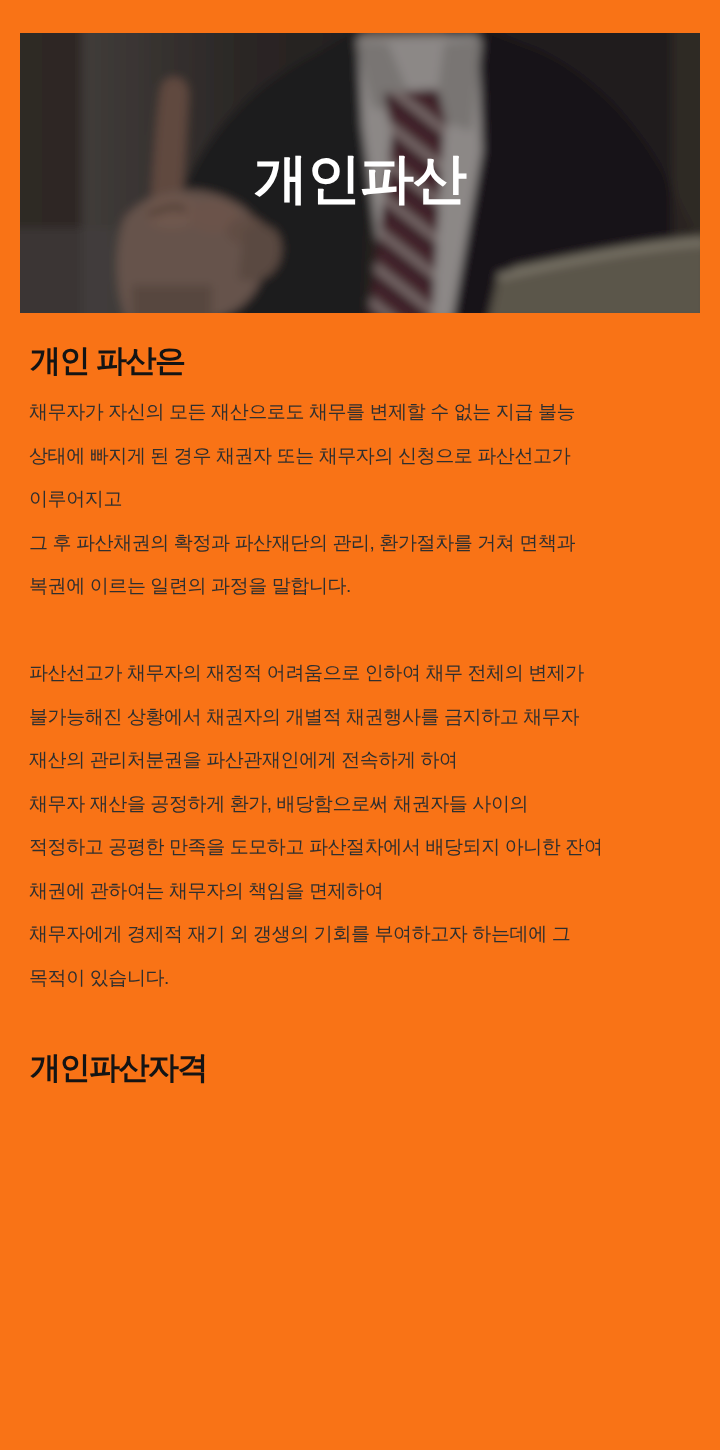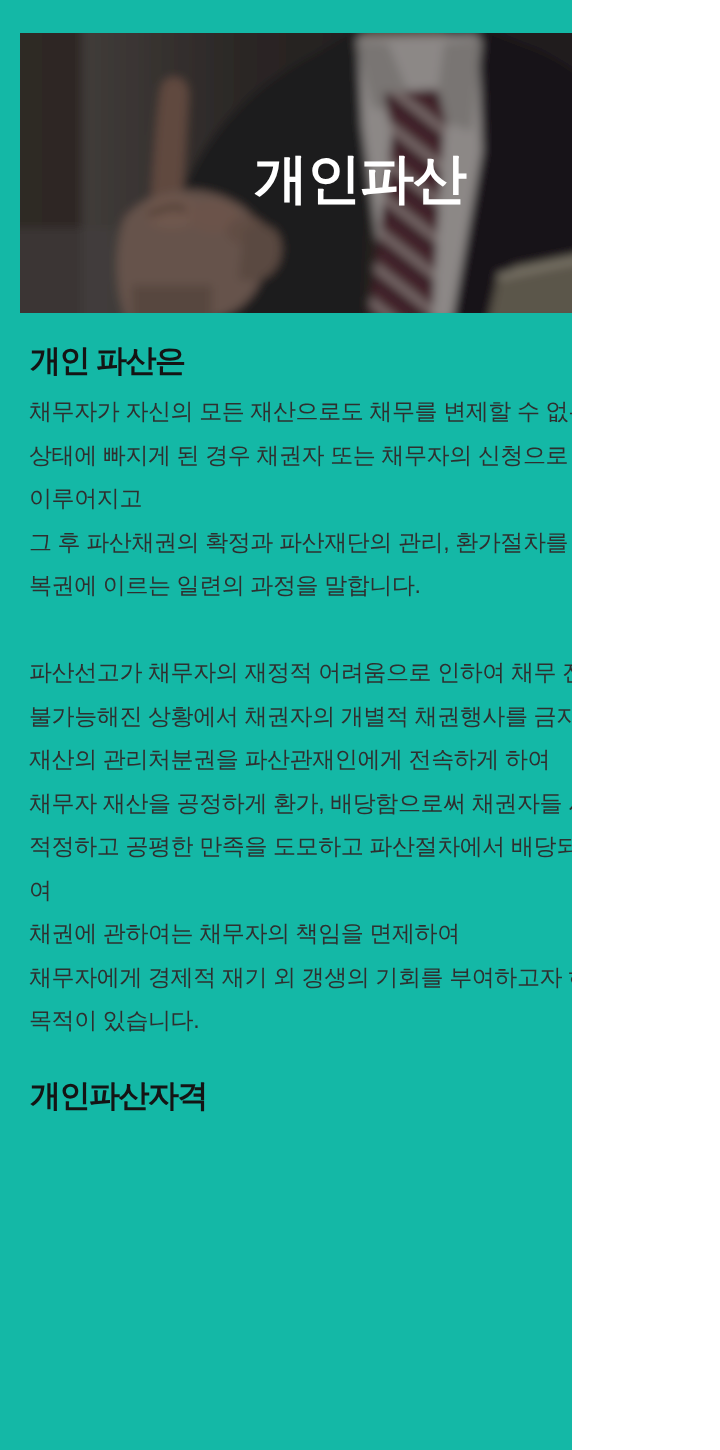--- a/index.html
+++ b/index.html
@@ -1,38 +1,38 @@
 <!DOCTYPE html>
 <html><head>
 <meta charset="utf-8">
 <style>
   html,body { margin:0; padding:0; background:#ffffff; }
   .page {
-    position:relative; width:572px; height:1450px; background:#14b8a6;
+    position:relative; width:720px; height:1450px; background:#f97316;
     font-family:"Liberation Sans", sans-serif; overflow:hidden;
   }
   .hero {
     position:absolute; left:20px; top:33px; width:680px; height:280px;
     background:#2a2725; overflow:hidden;
   }
   .hero svg { position:absolute; left:0; top:0; width:100%; height:100%; display:block; }
   .hero-overlay { position:absolute; left:0; top:0; right:0; bottom:0; background:rgba(8,8,10,0.18); }
   .hero-title {
     position:absolute; left:0; top:118px; width:100%; text-align:center;
     color:#ffffff; font-size:54px; font-weight:bold; letter-spacing:-1px; line-height:1;
   }
   .h {
     position:absolute; left:30px; margin:0; color:#141414; font-weight:bold;
     font-size:31px; letter-spacing:-1.5px; line-height:38px; white-space:nowrap;
   }
   .h1 { top:342px; }
-  .h2 { top:1049px;margin-top:28px; }
+  .h2 { top:1049px; }
   .body {
     position:absolute; left:29px; width:691px; margin:0;
-    color:#2f2f2f; font-size:23px; letter-spacing:-0.4px; line-height:43.5px;
+    color:#2f2f2f; font-size:19px; letter-spacing:-0.4px; line-height:43.5px;
     white-space:pre-line;
   }
   .p1 { top:390px; }
   .p2 { top:651px; }
   .p3 { top:1095px; }
 </style>
 </head>
 <body>
 
 <div class="page">

